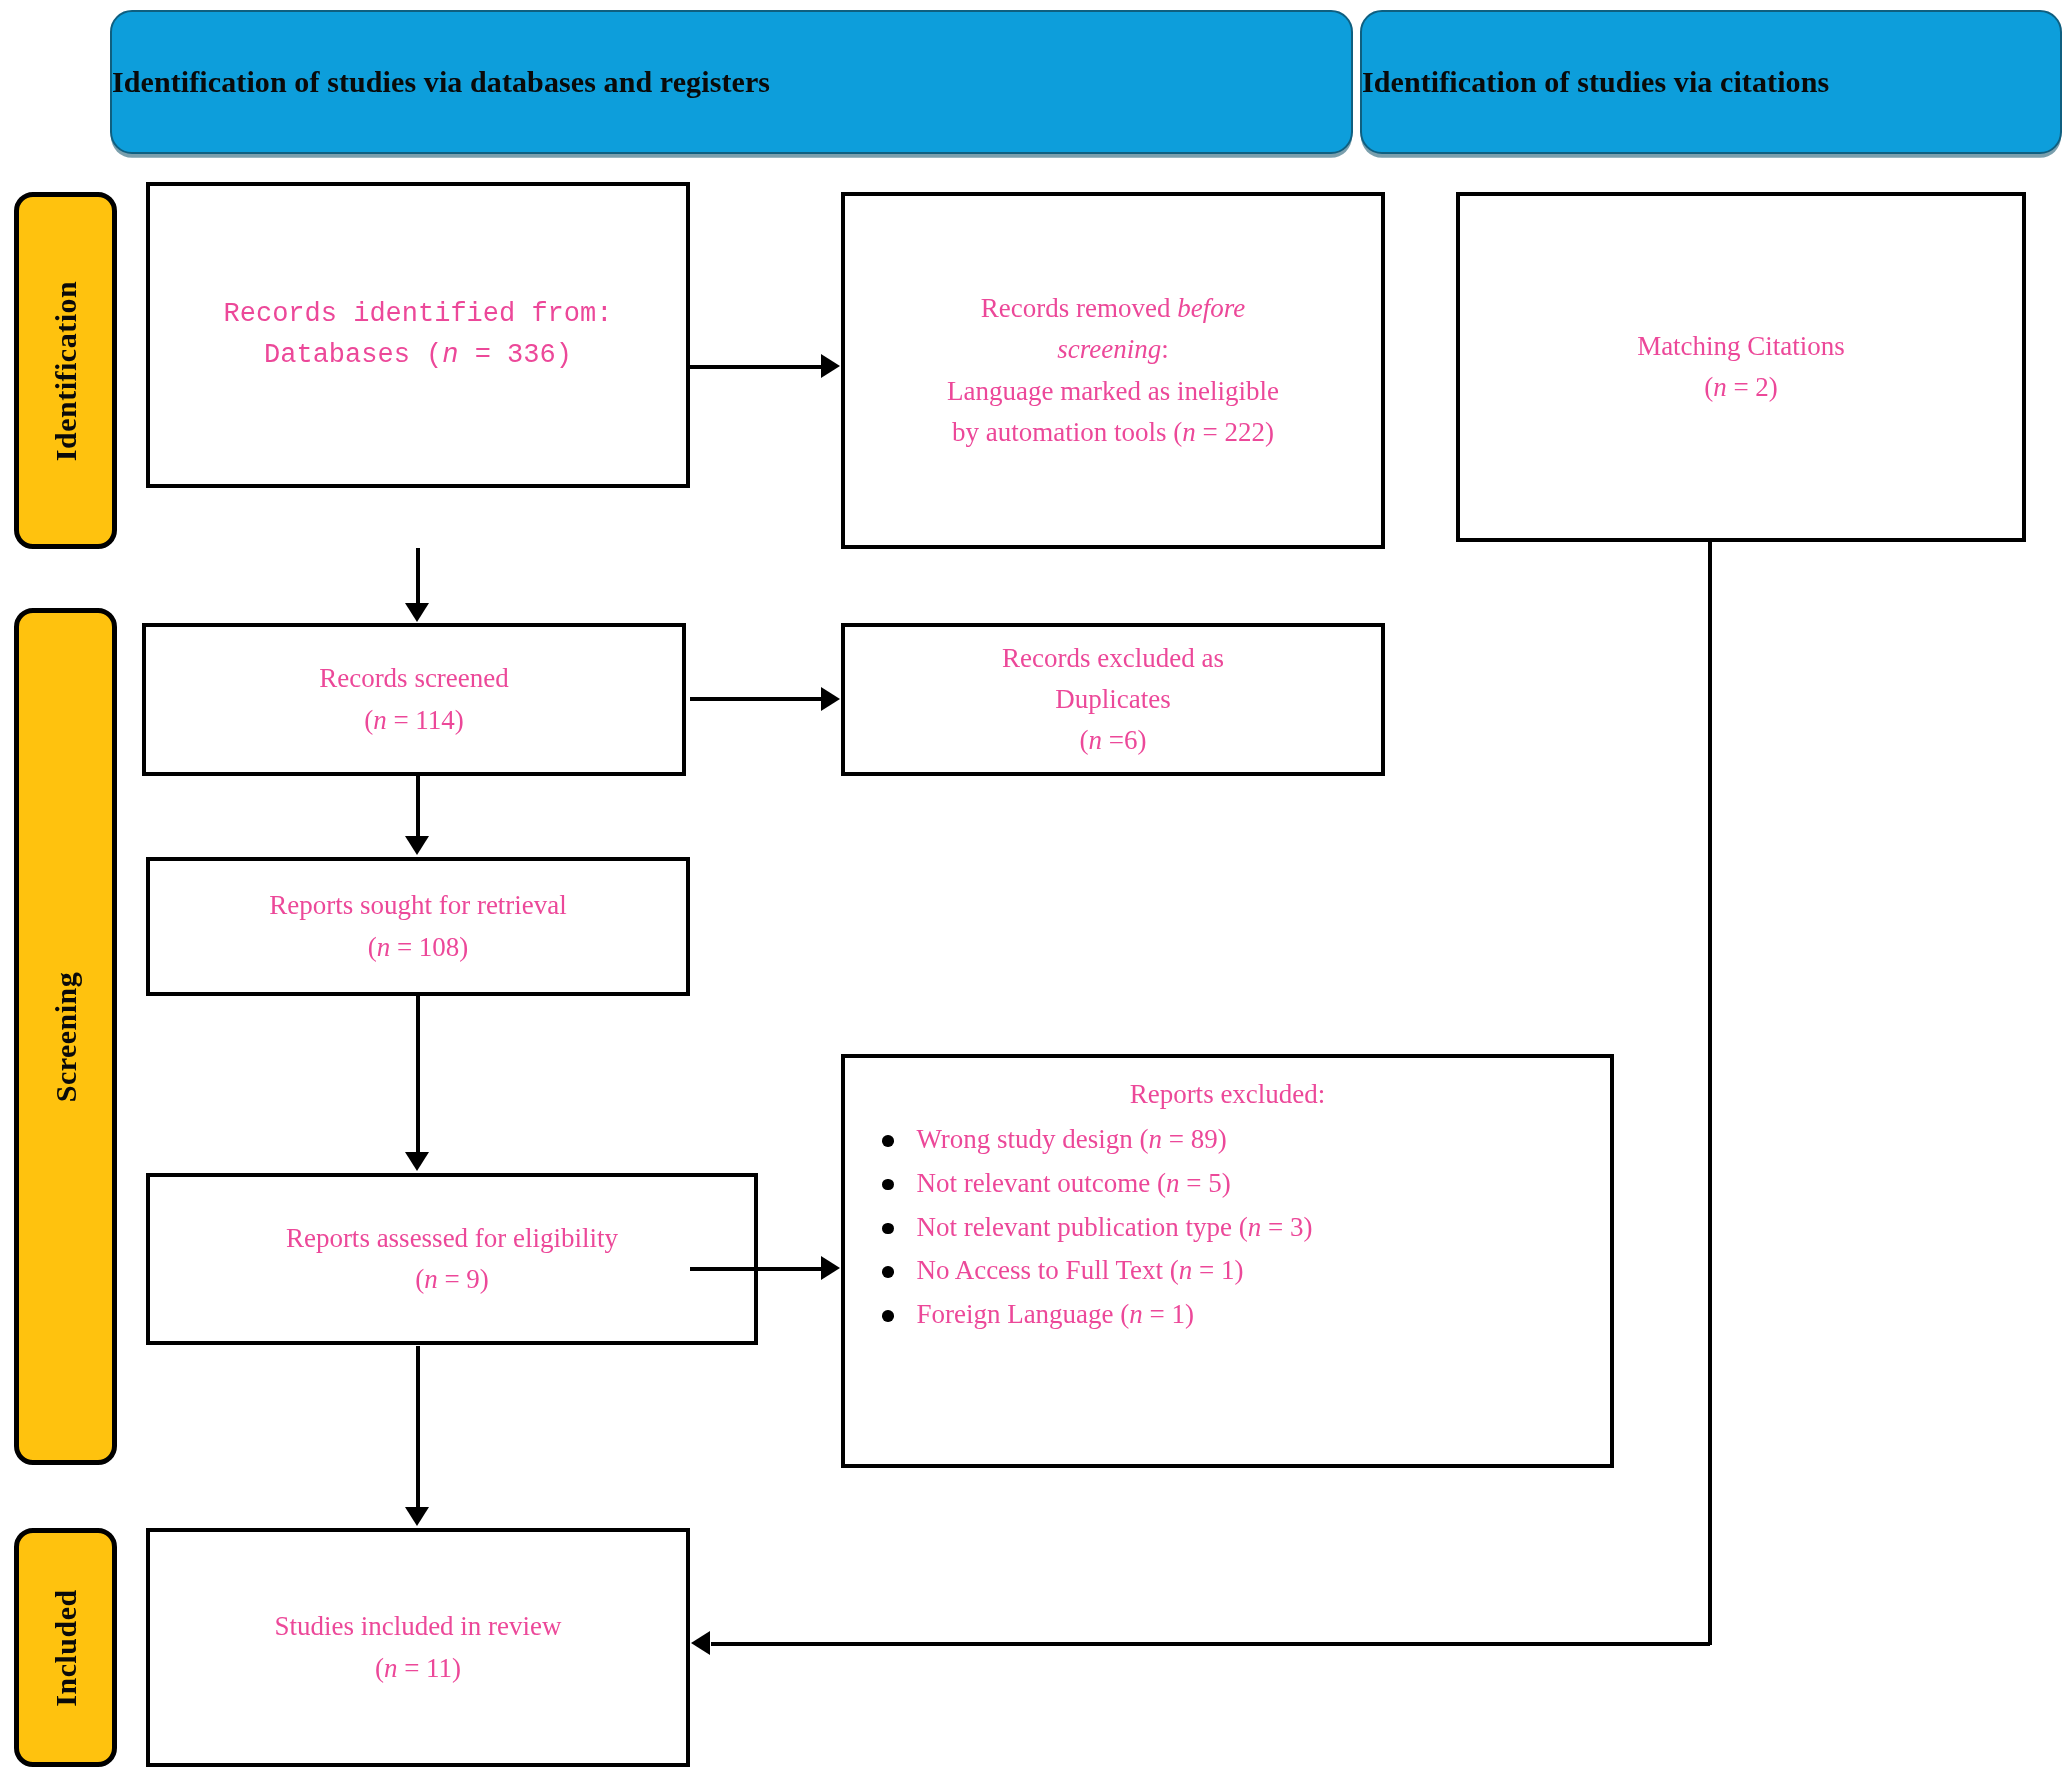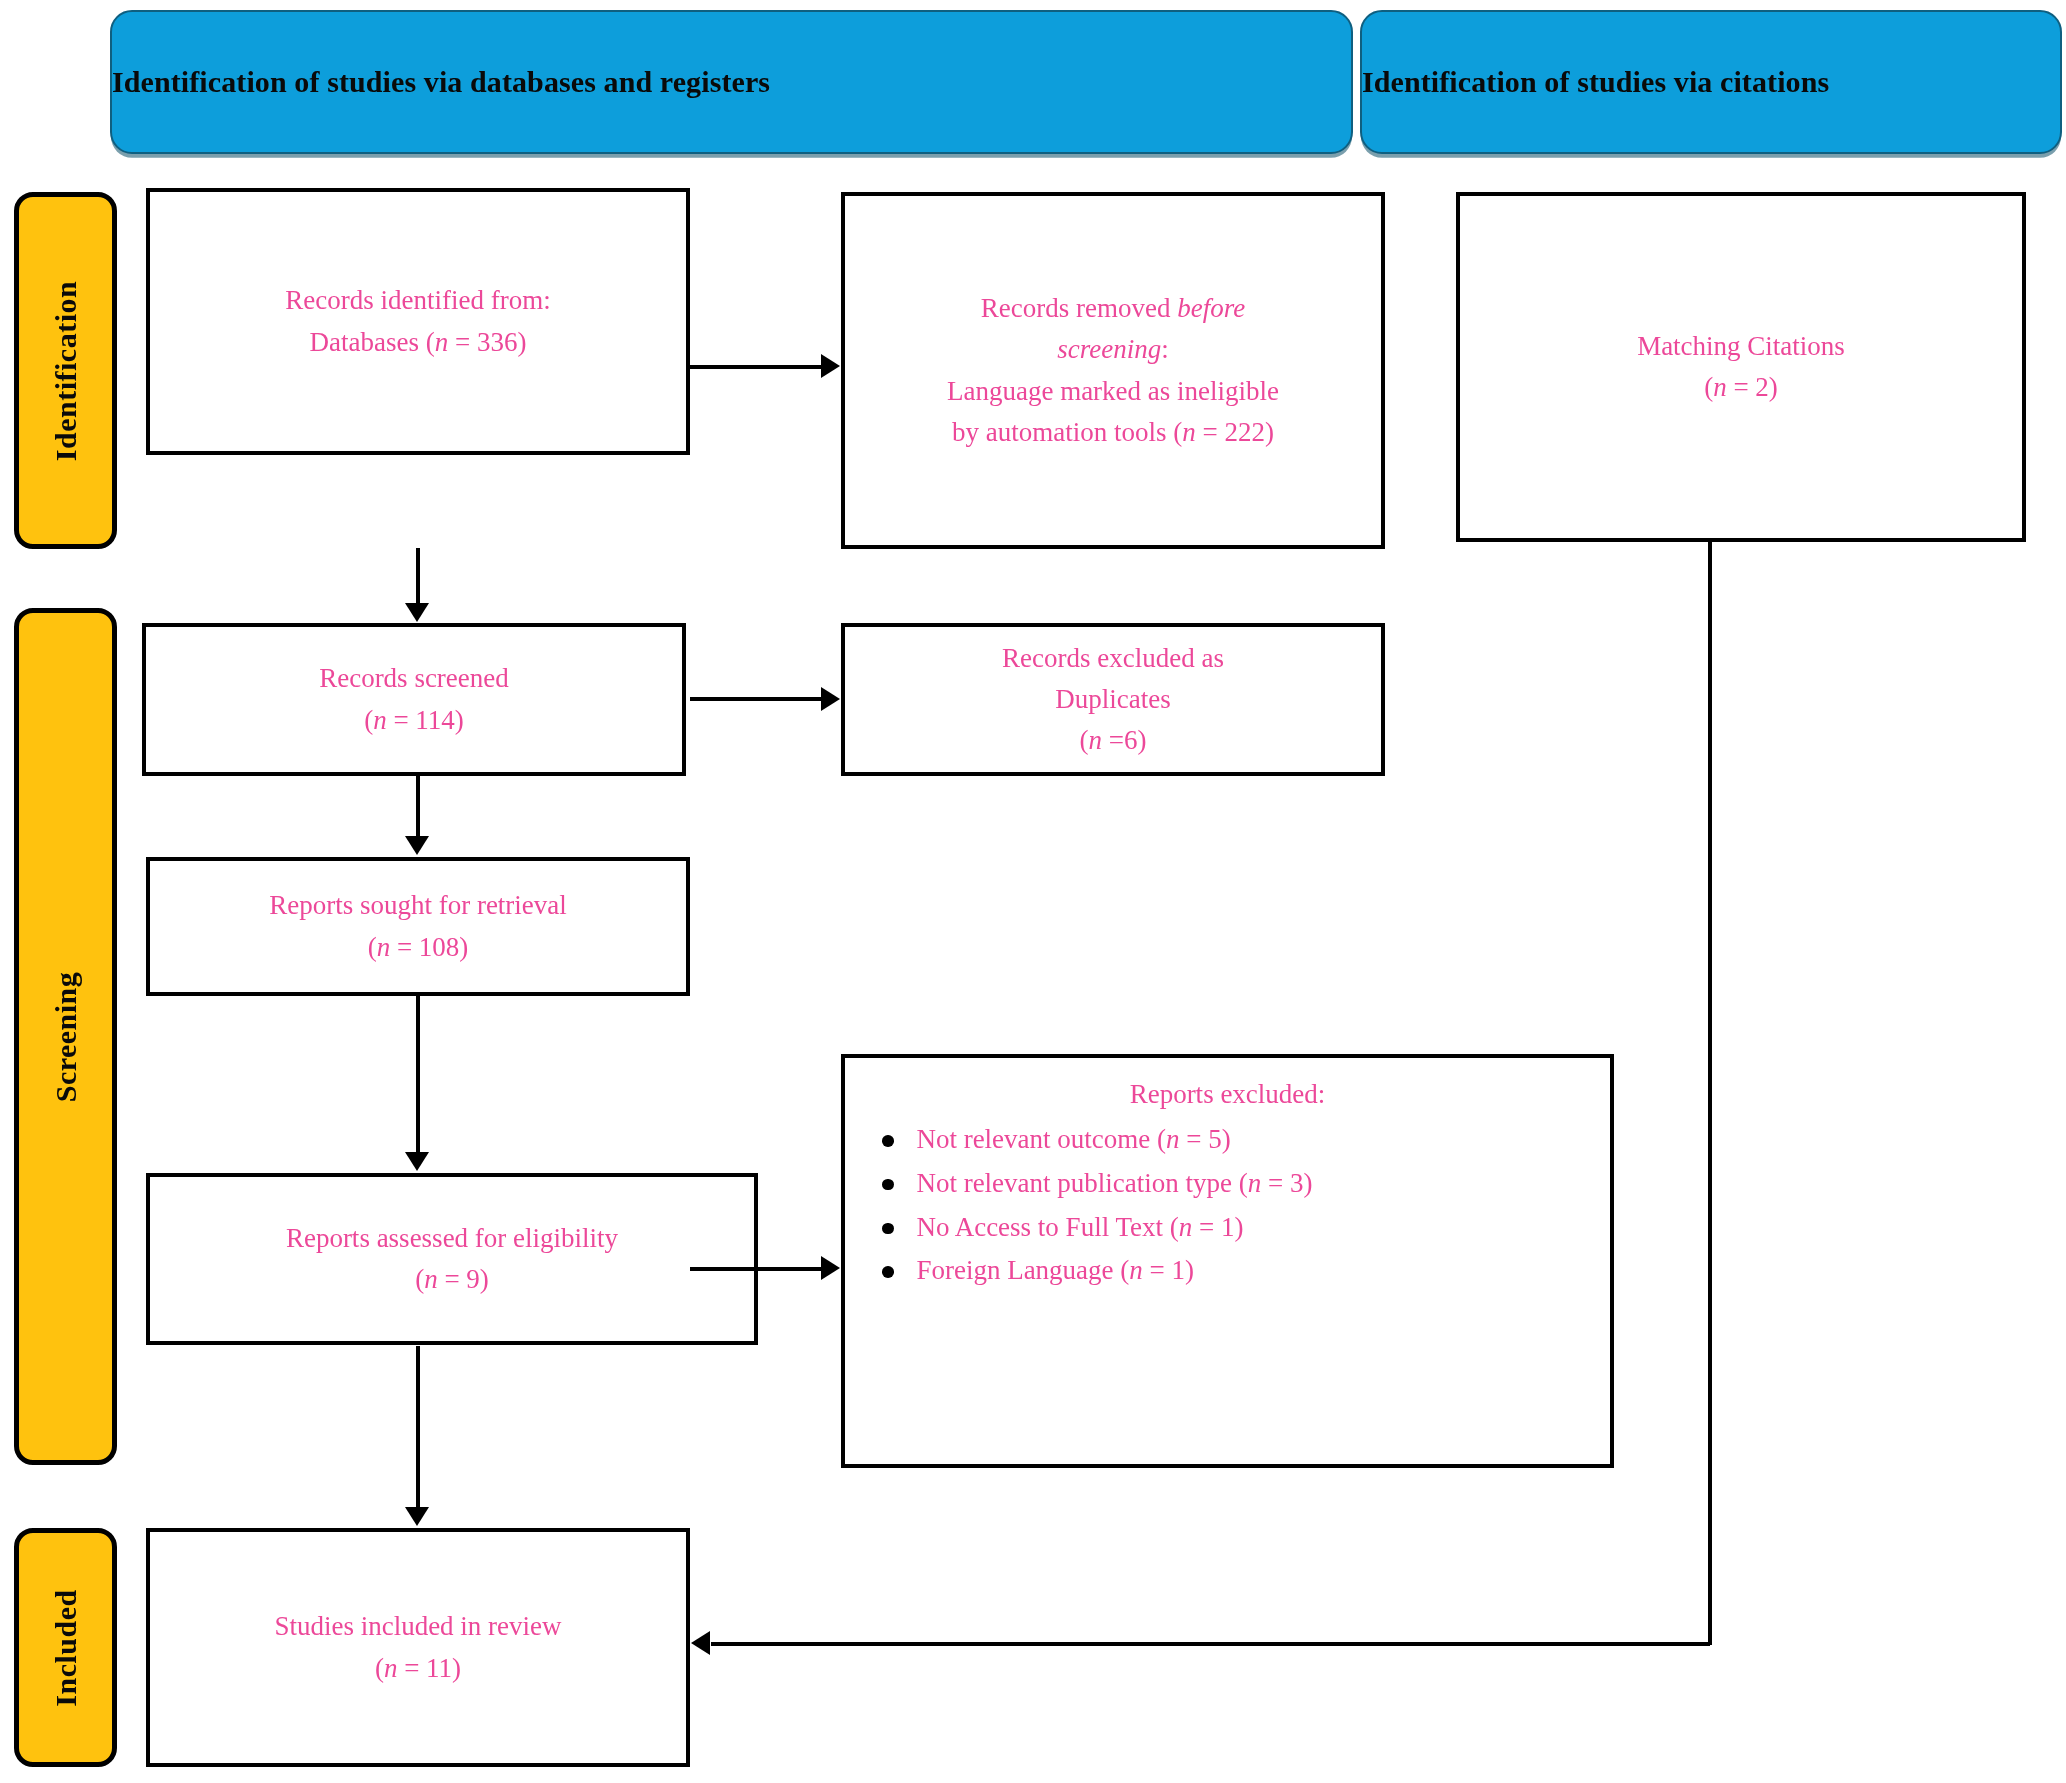--- a/index.html
+++ b/index.html
@@ -123,21 +123,21 @@
   </div>
 
   <div class="stage-label" style="left:14.4px;top:608px;width:103px;height:857px;">
     <span>Screening</span>
   </div>
 
   <div class="stage-label" style="left:14.4px;top:1528px;width:103px;height:239px;">
     <span>Included</span>
   </div>
 
-  <div class="box" style="left:146px;top:188px;width:544px;height:267px;">
+  <div class="box" style="left:146px;top:182px;width:544px;height:306px;font-family:Liberation Mono, monospace;">
     <span class="ln">Records identified from:</span>
     <span class="ln"><span>Databases (</span><em>n</em><span> = 336)</span></span>
   </div>
 
   <div class="box" style="left:841px;top:192px;width:544px;height:357px;">
     <span class="ln"><span>Records removed </span><em>before</em></span>
     <span class="ln"><em>screening</em><span>:</span></span>
     <span class="ln">Language marked as ineligible</span>
     <span class="ln"><span>by automation tools (</span><em>n</em><span> = 222)</span></span>
   </div>
@@ -164,20 +164,21 @@
   </div>
 
   <div class="box" style="left:146px;top:1173px;width:612px;height:172px;">
     <span class="ln">Reports assessed for eligibility</span>
     <span class="ln"><span>(</span><em>n</em><span> = 9)</span></span>
   </div>
 
   <div class="box listbox" style="left:841px;top:1054px;width:773px;height:414px;">
     <span class="headline">Reports excluded:</span>
     <ul>
+      <li><span>Wrong study design (</span><em>n</em><span> = 89)</span></li>
       <li><span>Not relevant outcome (</span><em>n</em><span> = 5)</span></li>
       <li><span>Not relevant publication type (</span><em>n</em><span> = 3)</span></li>
       <li><span>No Access to Full Text (</span><em>n</em><span> = 1)</span></li>
       <li><span>Foreign Language (</span><em>n</em><span> = 1)</span></li>
     </ul>
   </div>
 
   <div class="box" style="left:146px;top:1528px;width:544px;height:239px;">
     <span class="ln">Studies included in review</span>
     <span class="ln"><span>(</span><em>n</em><span> = 11)</span></span>

